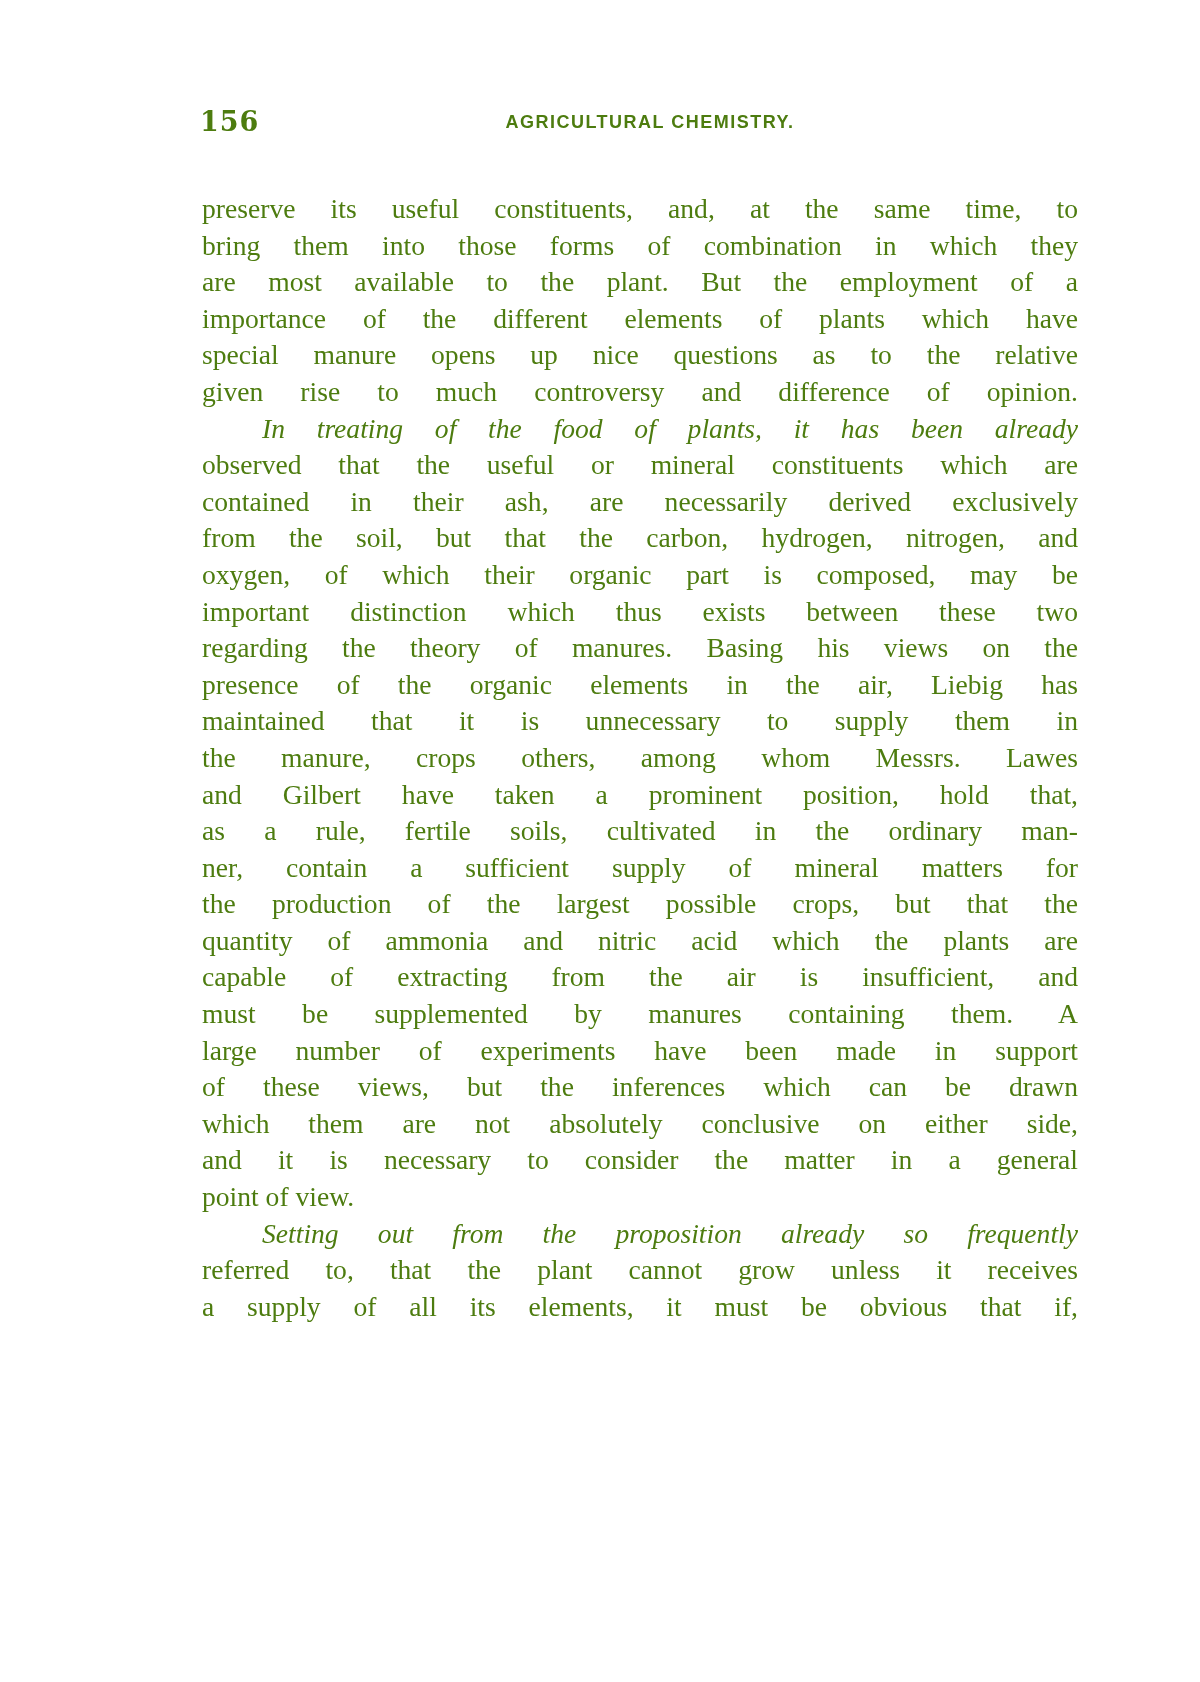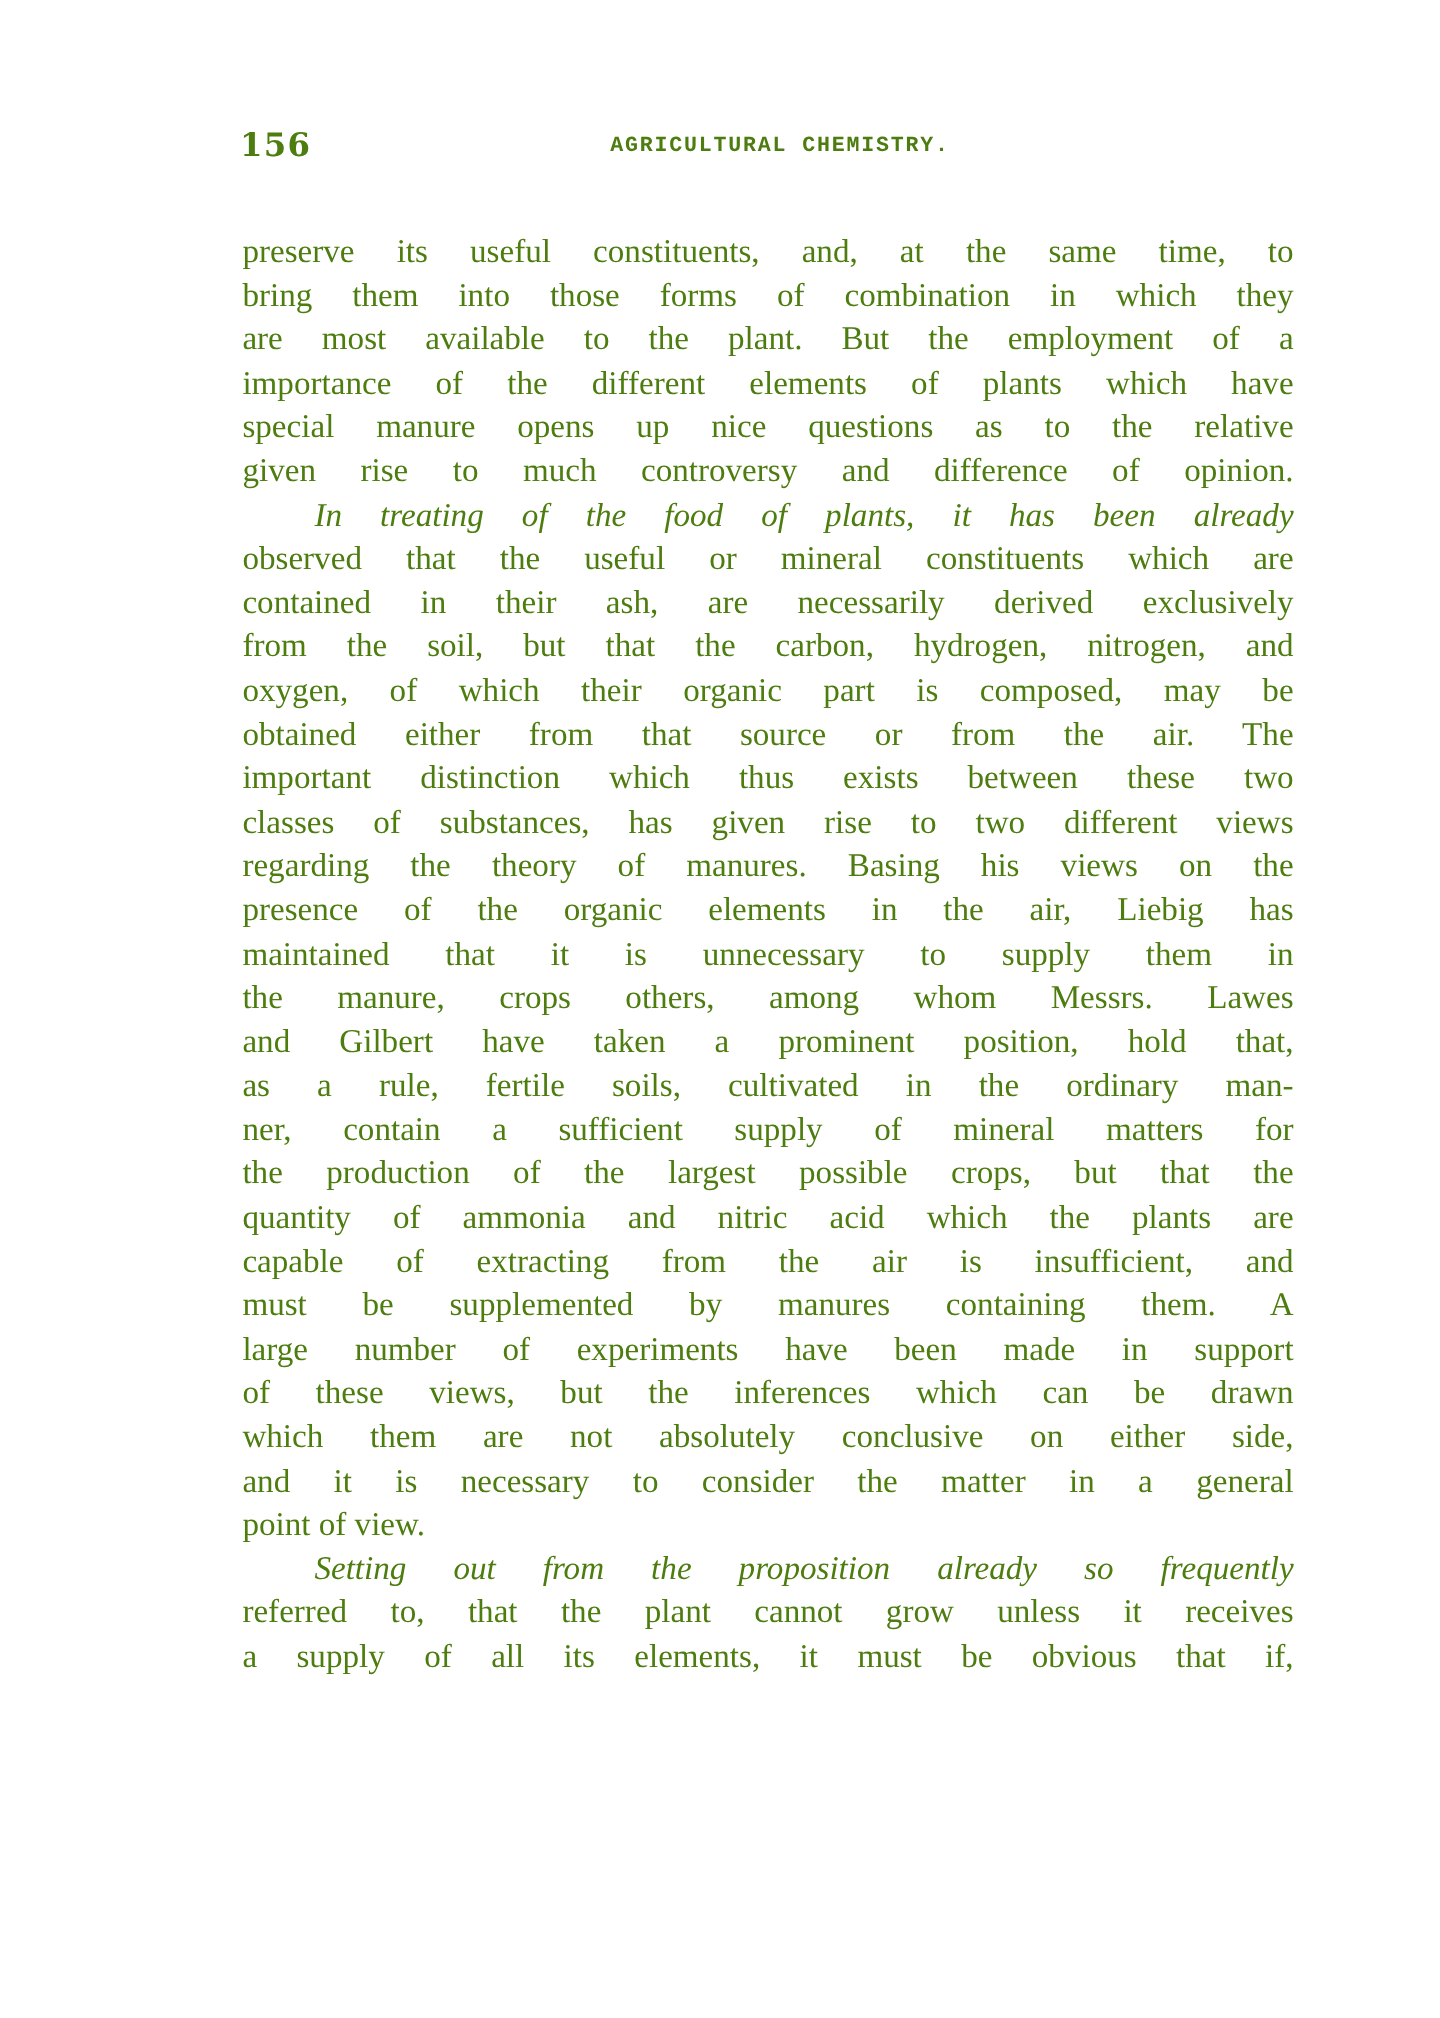--- a/index.html
+++ b/index.html
@@ -13,21 +13,21 @@
     position: absolute; left: 200px; top: 106px; width: 876px; height: 40px;
   }
   .page-number {
     position: absolute; left: 0; top: 0;
     font-size: 27px; font-weight: bold; letter-spacing: 1px;
   }
   .running-title {
     position: absolute; left: 0; right: 0; top: 6px; text-align: center;
     padding-left: 24px;
     font-size: 18px; font-weight: bold; letter-spacing: 1.5px;
-    font-family: Liberation Mono, monospace;
+    font-family: Liberation Sans, sans-serif;
   }
   .body-text {
     position: absolute; left: 202px; top: 175px; width: 876px;
     font-family: "Liberation Serif", serif;
     font-size: 27.6px; line-height: 36.6px; margin-top: 16px;
   }
   .line {
     display: block; white-space: nowrap; text-align: justify; text-align-last: justify;
     height: 36.6px; overflow: visible;
   }
@@ -53,23 +53,21 @@
       <span class="line">special manure opens up nice questions as to the relative</span>
       <span class="line">given rise to much controversy and difference of opinion.</span>
     </div>
 
     <div>
       <span class="line indent">In treating of the food of plants, it has been already</span>
       <span class="line">observed that the useful or mineral constituents which are</span>
       <span class="line">contained in their ash, are necessarily derived exclusively</span>
       <span class="line">from the soil, but that the carbon, hydrogen, nitrogen, and</span>
       <span class="line">oxygen, of which their organic part is composed, may be</span>
-      <span class="line">obtained either from that source or from the air.  The</span>
       <span class="line">important distinction which thus exists between these two</span>
-      <span class="line">classes of substances, has given rise to two different views</span>
       <span class="line">regarding the theory of manures.   Basing his views on the</span>
       <span class="line">presence of the organic elements in the air, Liebig has</span>
       <span class="line">maintained that it is unnecessary to supply them in</span>
       <span class="line">the manure, crops others, among whom Messrs. Lawes</span>
       <span class="line">and Gilbert have taken a prominent position, hold that,</span>
       <span class="line">as a rule, fertile soils, cultivated in the ordinary man-</span>
       <span class="line">ner, contain a sufficient supply of mineral matters for</span>
       <span class="line">the production of the largest possible crops, but that the</span>
       <span class="line">quantity of ammonia and nitric acid which the plants are</span>
       <span class="line">capable of extracting from the air is insufficient, and</span>

